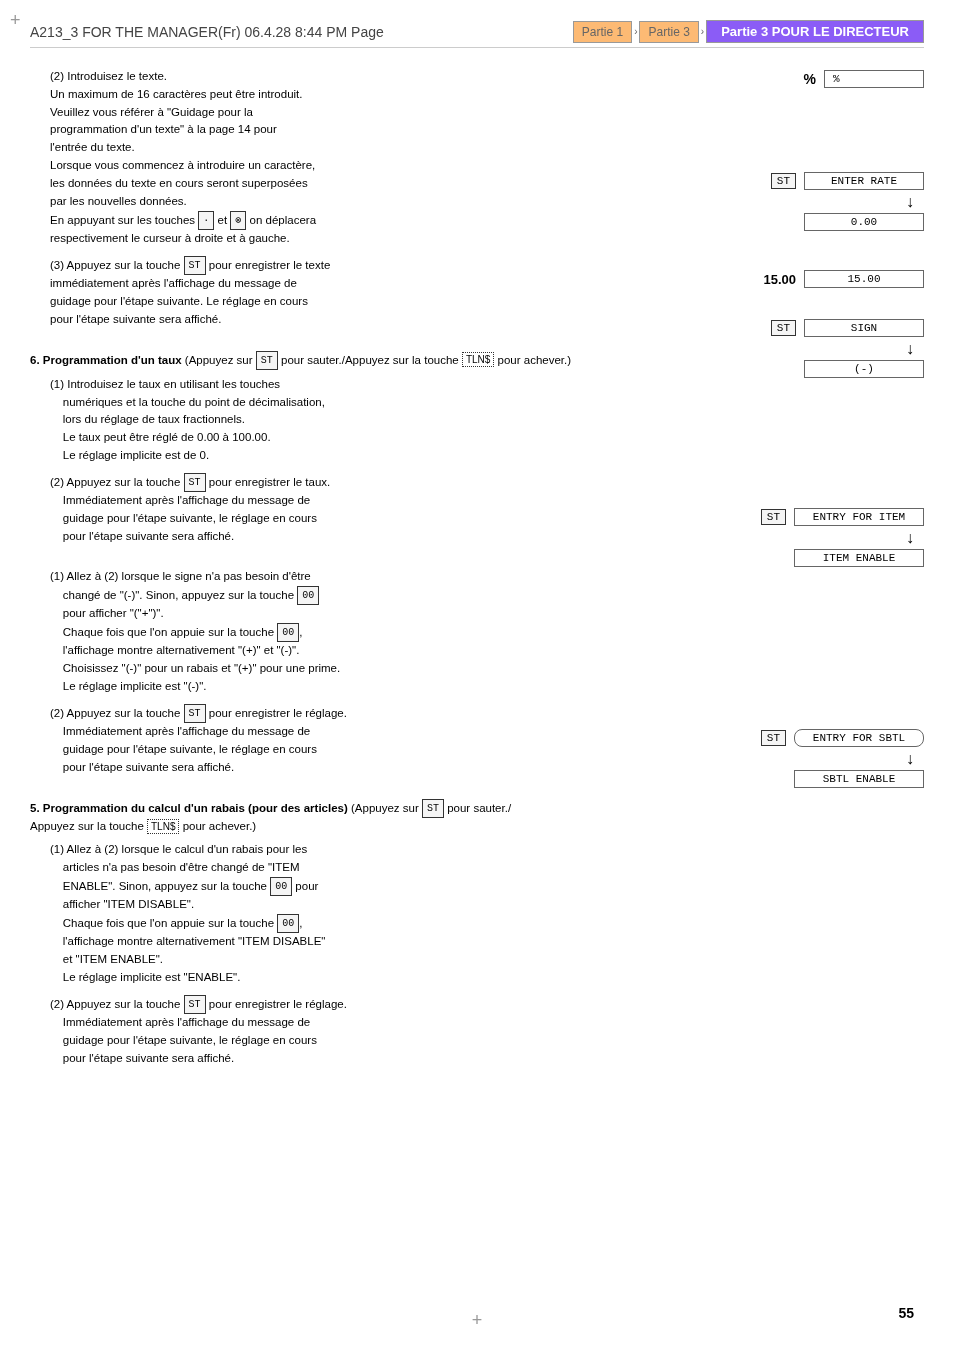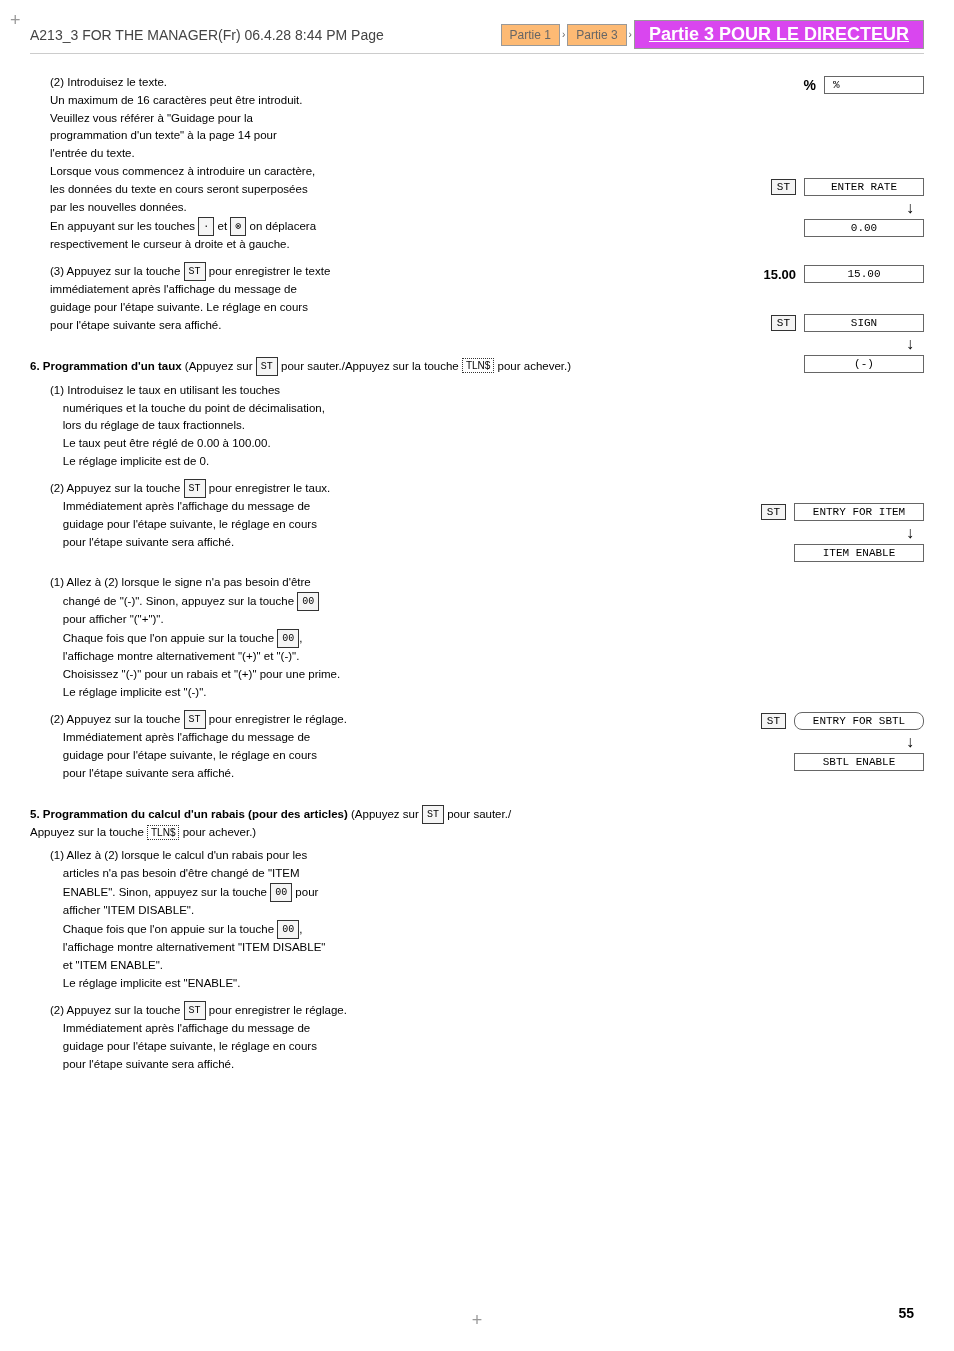--- a/index.html
+++ b/index.html
@@ -35,26 +35,25 @@
       gap: 0;
     }
     .tab {
       padding: 3px 8px;
       border: 1px solid #999;
       font-size: 12px;
       background: #fdba74;
       color: #666;
     }
     .tab.active {
-      background: #d946ef;
+      background: #8b5cf6;
       color: #fff;
       font-weight: bold;
-      font-size: 18px;
+      font-size: 13px;
       padding: 3px 14px;
-      text-decoration: underline;
     }
     .tab-arrow {
       font-size: 10px;
       color: #666;
       margin: 0 2px;
     }
 
     
     .key {
       display: inline-block;
@@ -258,21 +257,21 @@
         <div class="st-key">ST</div>
         <div class="display-value">ENTER RATE</div>
       </div>
       <div style="display:flex;justify-content:flex-end;width:100%;margin-bottom:2px;">
         <span style="font-size:16px;margin-right:10px;">↓</span>
       </div>
       <div style="display:flex;justify-content:flex-end;width:100%;margin-bottom:20px;">
         <div class="display-value">0.00</div>
       </div>
 
-      <div style="display:flex;align-items:center;gap:8px;margin-bottom:3px;margin-top:8px;">
+      <div style="display:flex;align-items:center;gap:8px;margin-bottom:3px;margin-top:19px;">
         <span style="font-size:13px;font-weight:bold;">15.00</span>
         <div class="display-value">15.00</div>
       </div>
 
       <div style="display:flex;align-items:center;gap:8px;margin-bottom:3px;margin-top:28px;">
         <div class="st-key">ST</div>
         <div class="display-value">SIGN</div>
       </div>
       <div style="display:flex;justify-content:flex-end;width:100%;margin-bottom:2px;">
         <span style="font-size:16px;margin-right:10px;">↓</span>
@@ -283,21 +282,21 @@
 
       <div style="height:110px;"></div>
 
       <div style="display:flex;align-items:center;gap:8px;margin-bottom:3px;">
         <div class="st-key">ST</div>
         <div class="display-value" style="min-width:130px;">ENTRY FOR ITEM</div>
       </div>
       <div style="display:flex;justify-content:flex-end;width:100%;margin-bottom:2px;">
         <span style="font-size:16px;margin-right:10px;">↓</span>
       </div>
-      <div style="display:flex;justify-content:flex-end;width:100%;margin-bottom:20px;">
+      <div style="display:flex;justify-content:flex-end;width:100%;margin-bottom:32px;">
         <div class="display-value" style="min-width:130px;">ITEM ENABLE</div>
       </div>
 
       <div style="height:130px;"></div>
 
       <div style="display:flex;align-items:center;gap:8px;margin-bottom:3px;">
         <div class="st-key">ST</div>
         <div class="display-value" style="min-width:130px;border-radius:8px;">ENTRY FOR SBTL</div>
       </div>
       <div style="display:flex;justify-content:flex-end;width:100%;margin-bottom:2px;">

